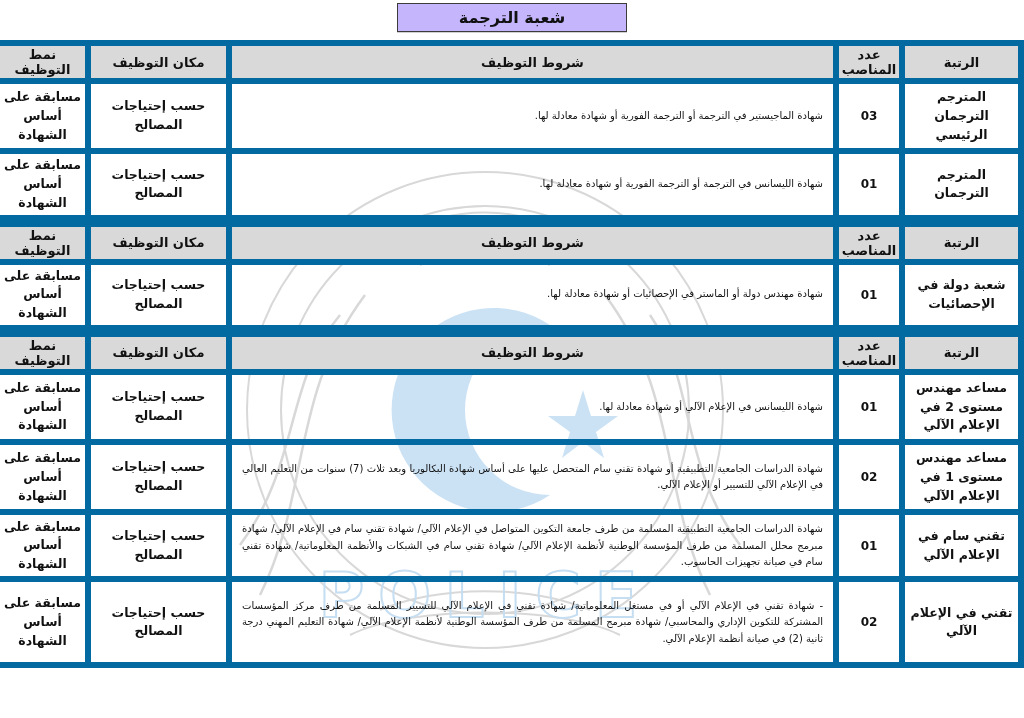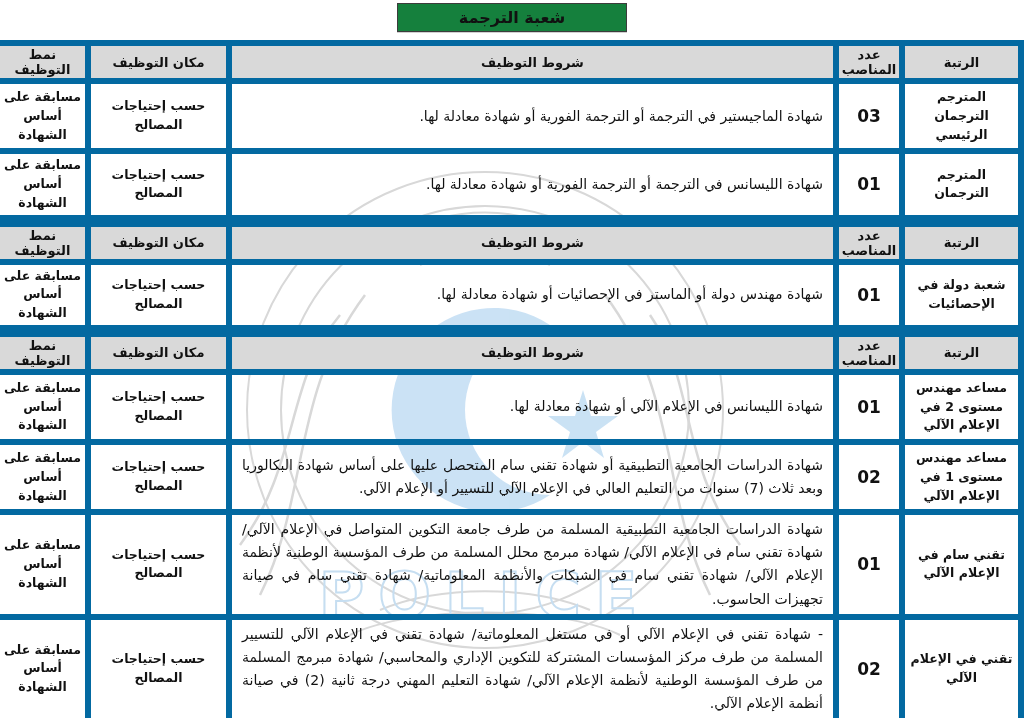--- a/index.html
+++ b/index.html
@@ -5,36 +5,36 @@
   html,body{margin:0;padding:0;background:#fff;}
   body{font-family:"DejaVu Sans", sans-serif; color:#111;}
   .page{position:relative;width:1024px;height:718px;background:#fff;overflow:hidden;direction:rtl;}
 
   
   .watermark{position:absolute;top:165px;left:150px;width:680px;height:520px;z-index:0;pointer-events:none;}
 
   section{position:relative;z-index:1;}
 
   .title-box{
-    width:228px;margin:0 auto;background:#15803d;border:1px solid #3c3c3c;
+    width:228px;margin:0 auto;background:#c4b5fd;border:1px solid #3c3c3c;
     text-align:center;font-weight:bold;font-size:16px;padding:4px 0;
     box-shadow:0 1px 0 rgba(0,0,0,.18);
   }
   .mt-first{margin-top:3px;margin-bottom:8px;}
   .mt-next{margin-top:17px;margin-bottom:8px;}
 
   table{border-collapse:collapse;table-layout:fixed;width:1024px;}
   th,td{border:6px solid #0369a1;overflow:hidden;}
   thead tr{height:38px;}
   th{background:#d9d9d9;font-weight:bold;font-size:13px;padding:1px 2px;text-align:center;}
   td{vertical-align:middle;background:transparent;}
 
   td.rank{font-weight:bold;text-align:center;font-size:12.5px;line-height:1.5;padding:4px 3px;}
-  td.count{font-weight:bold;text-align:center;font-size:17px;font-family:"DejaVu Sans",sans-serif;}
-  td.cond{text-align:justify;font-size:14px;line-height:1.65;padding:3px 10px;}
+  td.count{font-weight:bold;text-align:center;font-size:12px;font-family:"DejaVu Sans",sans-serif;}
+  td.cond{text-align:justify;font-size:10px;line-height:1.65;padding:3px 10px;}
   td.loc,td.mode{font-weight:bold;text-align:center;font-size:12.5px;line-height:1.5;padding:2px 3px;}
 
   col.c-rank{width:119px;}
   col.c-count{width:66px;}
   col.c-cond{width:607px;}
   col.c-loc{width:141px;}
   col.c-mode{width:91px;}
 </style>
 </head>
 <body>

